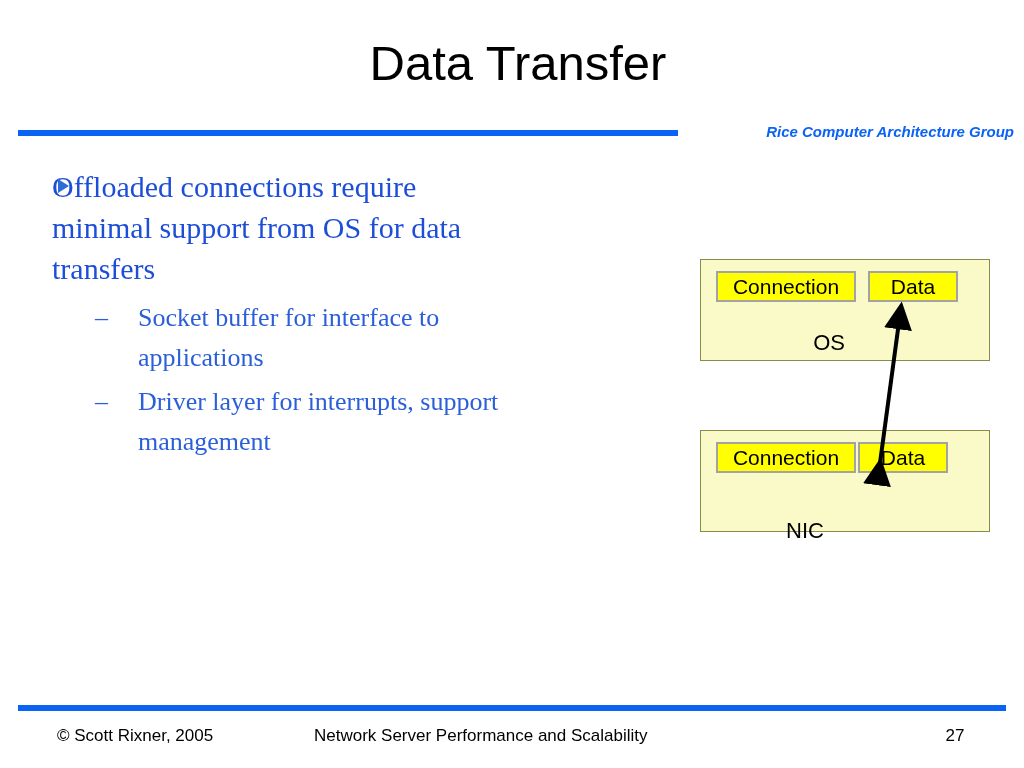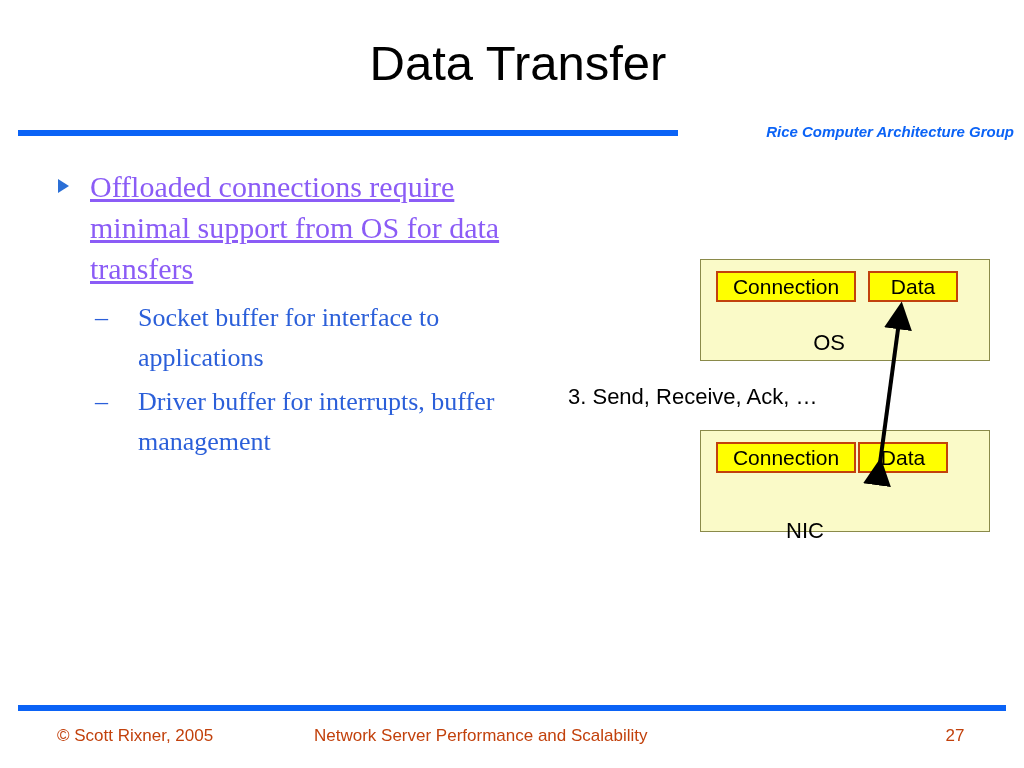--- a/index.html
+++ b/index.html
@@ -71,26 +71,24 @@
     left: 6px;
     top: 13px;
     width: 0;
     height: 0;
     border-left: 11px solid #2B6FD6;
     border-top: 7px solid transparent;
     border-bottom: 7px solid transparent;
   }
   .bullet-l1 .text {
     display: block;
-    margin-left: 38px;
     font-family: "Liberation Serif", serif;
     font-size: 30px;
     line-height: 41px;
-    color: #8b5cf6;
-    text-decoration: underline;
+    color: #1d4ed8;
   }
 
   .sub-list {
     position: absolute;
     left: 95px;
     top: 298px;
     width: 430px;
   }
   .bullet-l2 {
     position: relative;
@@ -127,21 +125,21 @@
     background: #FAFAC8;
     border: 1px solid #8A8A4A;
     box-sizing: border-box;
   }
   .layer-box.os  { left: 140px; top: 9px;  width: 290px; height: 102px; }
   .layer-box.nic { left: 140px; top: 180px; width: 290px; height: 102px; }
 
   .chip {
     position: absolute;
     background: #FFFF00;
-    border: 2px solid #c2410c;
+    border: 2px solid #a3a3a3;
     box-sizing: border-box;
     font-family: "Liberation Sans", sans-serif;
     font-size: 21px;
     line-height: 27px;
     color: #000000;
     text-align: center;
     white-space: nowrap;
   }
   .chip.os-conn  { left: 156px; top: 21px;  width: 140px; height: 31px; }
   .chip.os-data  { left: 308px; top: 21px;  width: 90px;  height: 31px; }
@@ -185,21 +183,21 @@
     top: 705px;
     width: 988px;
     height: 6px;
     background: #0B63F6;
   }
   .footer-text {
     position: absolute;
     top: 726px;
     font-family: "Liberation Sans", sans-serif;
     font-size: 17px;
-    color: #c2410c;
+    color: #000000;
     white-space: nowrap;
   }
   .footer-copyright { left: 57px; }
   .footer-center    { left: 314px; }
   .footer-page      { left: 930px; width: 50px; text-align: center; }
 </style>
 </head>
 <body>
 
 <div id="slide">
@@ -214,38 +212,37 @@
     <span class="text">Offloaded connections require minimal support from OS for data transfers</span>
   </div>
 
   <div class="sub-list">
     <div class="bullet-l2">
       <span class="dash">–</span>
       <span class="text">Socket buffer for interface to applications</span>
     </div>
     <div class="bullet-l2">
       <span class="dash">–</span>
-      <span class="text">Driver buffer for interrupts, buffer management</span>
+      <span class="text">Driver layer for interrupts, support management</span>
     </div>
   </div>
 
   <div class="diagram">
 
     <div class="layer-box os"></div>
     <div class="layer-box nic"></div>
 
     <div class="chip os-conn">Connection</div>
     <div class="chip os-data">Data</div>
     <div class="layer-label os-label">OS</div>
 
     <div class="chip nic-conn">Connection</div>
     <div class="chip nic-data">Data</div>
     <div class="layer-label nic-label">NIC</div>
 
-    <div class="arrow-label">3. Send, Receive, Ack, …</div>
 
     <svg class="arrow-svg" viewBox="0 0 450 300">
       <defs>
         <marker id="ahead" markerWidth="7" markerHeight="7" refX="5.6" refY="3.5" orient="auto">
           <path d="M0,0 L7,3.5 L0,7 z" fill="#000000"></path>
         </marker>
         <marker id="atail" markerWidth="7" markerHeight="7" refX="5.6" refY="3.5" orient="auto">
           <path d="M0,0 L7,3.5 L0,7 z" fill="#000000"></path>
         </marker>
       </defs>

